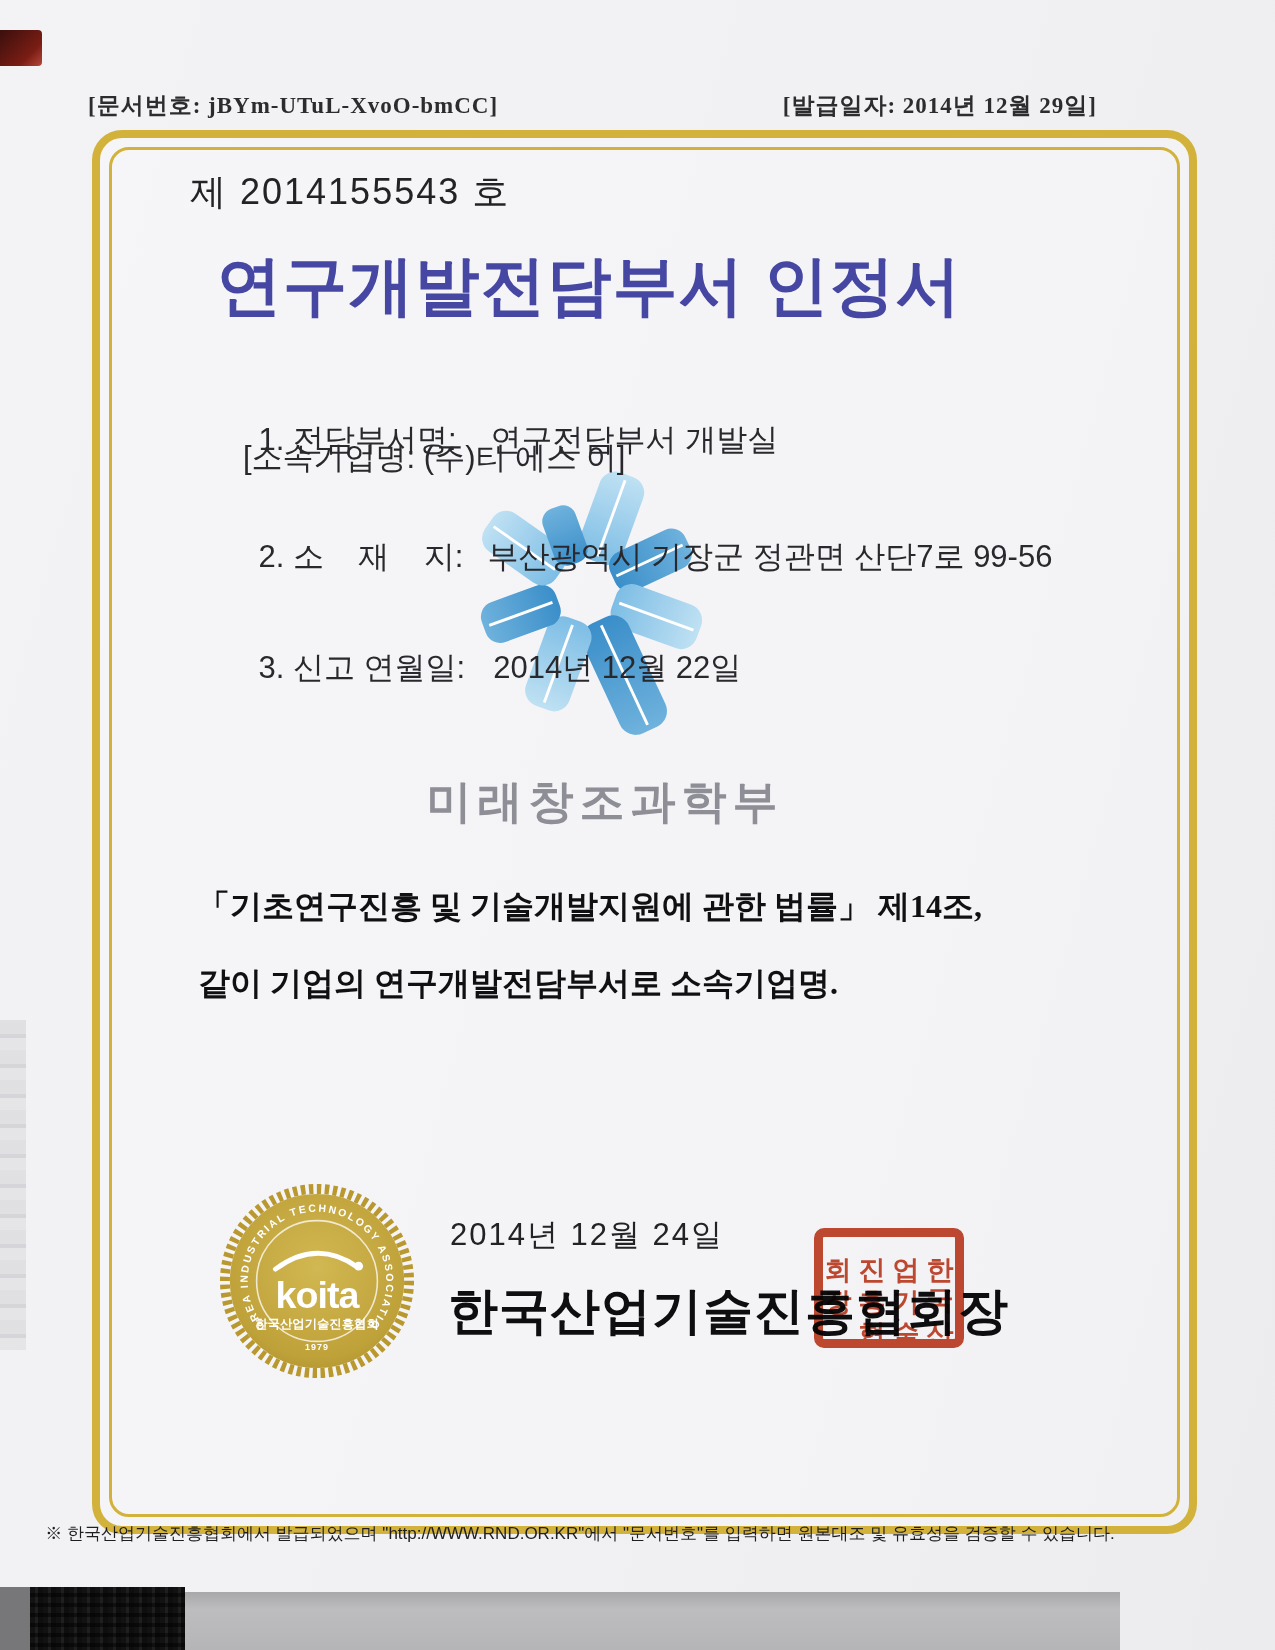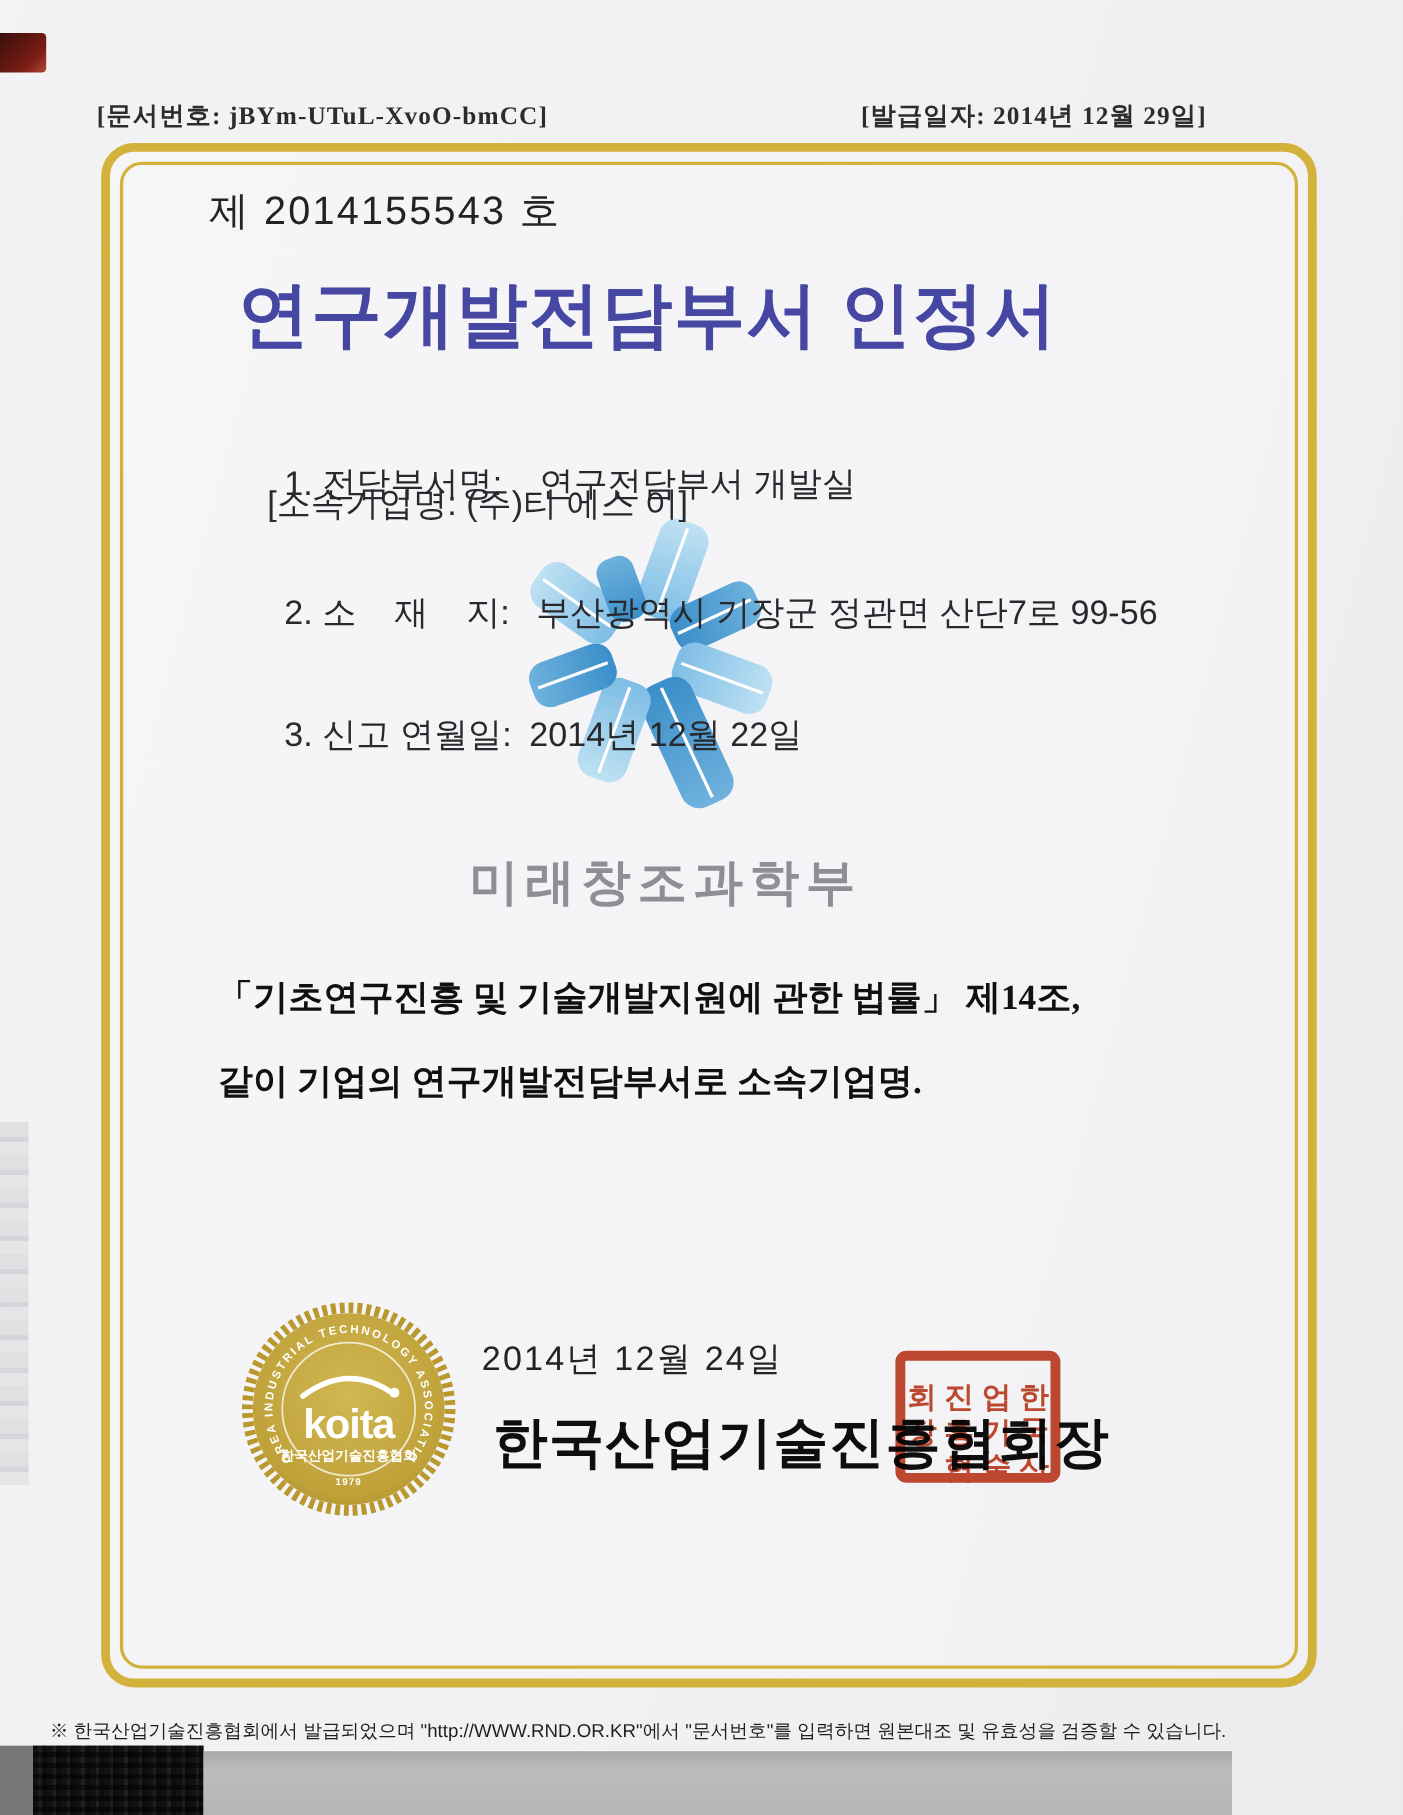--- a/index.html
+++ b/index.html
@@ -25,41 +25,41 @@
        font-size:65px;font-weight:900;color:#4547a2;letter-spacing:1px;white-space:pre;}
   .item{position:absolute;font-size:31px;color:#29292d;font-weight:500;white-space:pre;z-index:3;}
   .item .lbl{white-space:pre;}
   .item .val{white-space:pre;}
   .i1{left:224px;top:383px;}
   .i1 .val{margin-left:34px;}
   .i1sub{left:243px;top:437px;}
   .i2{left:224px;top:500px;}
   .i2 .val{margin-left:24px;}
   .i3{left:224px;top:611px;}
-  .i3 .val{margin-left:16px;}
+  .i3 .val{margin-left:28px;}
   .ministry-logo{position:absolute;left:585px;top:455px;transform:translateX(-50%);z-index:1;}
   .ministry-name{position:absolute;left:0;top:772px;width:1170px;text-align:center;
        font-size:45px;color:#8e8e96;font-weight:600;letter-spacing:6px;z-index:2;white-space:pre;margin-left:20px;}
   .body-text{position:absolute;left:198px;top:868px;width:890px;z-index:2;
        font-family:"Liberation Serif","DejaVu Serif",serif;font-weight:700;
        font-size:32px;line-height:77px;color:#101012;}
   .body-text div{white-space:pre;}
-  .cert-date{position:absolute;left:0;top:1214px;width:1150px;text-align:center;
+  .cert-date{position:absolute;left:12px;top:1214px;width:1150px;text-align:center;
        font-size:31px;color:#232326;letter-spacing:2px;white-space:pre;z-index:3;}
   .issuer{position:absolute;left:448px;top:1278px;font-size:50px;font-weight:900;
        color:#0e0e10;letter-spacing:1px;white-space:pre;z-index:3;}
   .koita-seal{position:absolute;left:218px;top:1182px;width:198px;height:198px;z-index:2;}
   .red-stamp{position:absolute;left:814px;top:1228px;width:150px;height:120px;
        border:9px solid #c23d22;border-radius:10px;box-sizing:border-box;z-index:4;
        mix-blend-mode:multiply;opacity:.93;filter:blur(.3px);
        display:flex;align-items:center;justify-content:center;}
   .red-stamp .stamp-chars{writing-mode:vertical-rl;font-size:27px;line-height:34px;
        letter-spacing:5px;font-weight:900;color:#c23d22;height:100px;
        font-family:"Liberation Serif",serif;}
-  .footer-note{position:absolute;left:0;top:1562px;width:1160px;text-align:center;
+  .footer-note{position:absolute;left:0;top:1522px;width:1160px;text-align:center;
        font-size:17px;color:#1e1e20;white-space:pre;}
   .ghost-col{position:absolute;left:0;top:1020px;width:26px;height:330px;opacity:.5;
        background:repeating-linear-gradient(#cfcfd3 0 14px,#b9b9bf 14px 18px,#d8d8dc 18px 30px);}
   .band-darkleft{position:absolute;left:30px;top:1587px;width:155px;height:63px;
        background:repeating-linear-gradient(90deg,#3f3f41 0 5px,#6a6a6c 5px 8px,#2f2f31 8px 13px),
                   repeating-linear-gradient(#4a4a4c 0 6px,#262628 6px 10px);
        background-blend-mode:multiply;}
   .band-gray{position:absolute;left:185px;top:1592px;width:935px;height:58px;
        background:linear-gradient(#a8a8aa,#bdbdbf 30%,#b5b5b7);}
   .band-edge{position:absolute;left:0;top:1587px;width:30px;height:63px;background:#77777a;}

